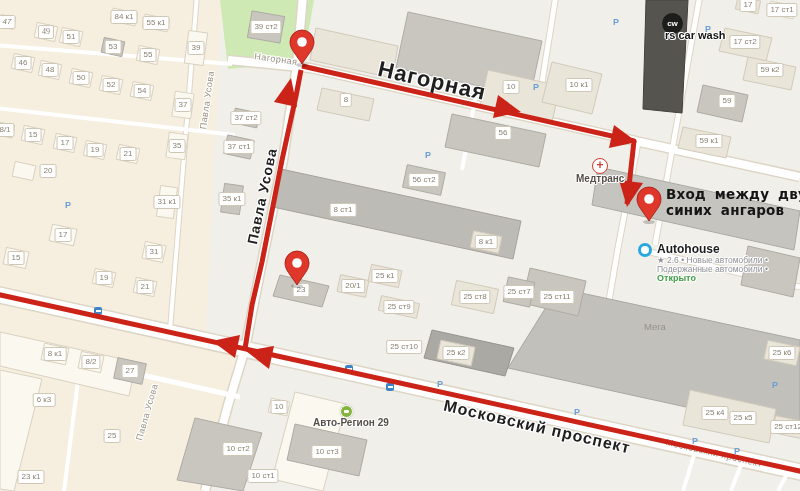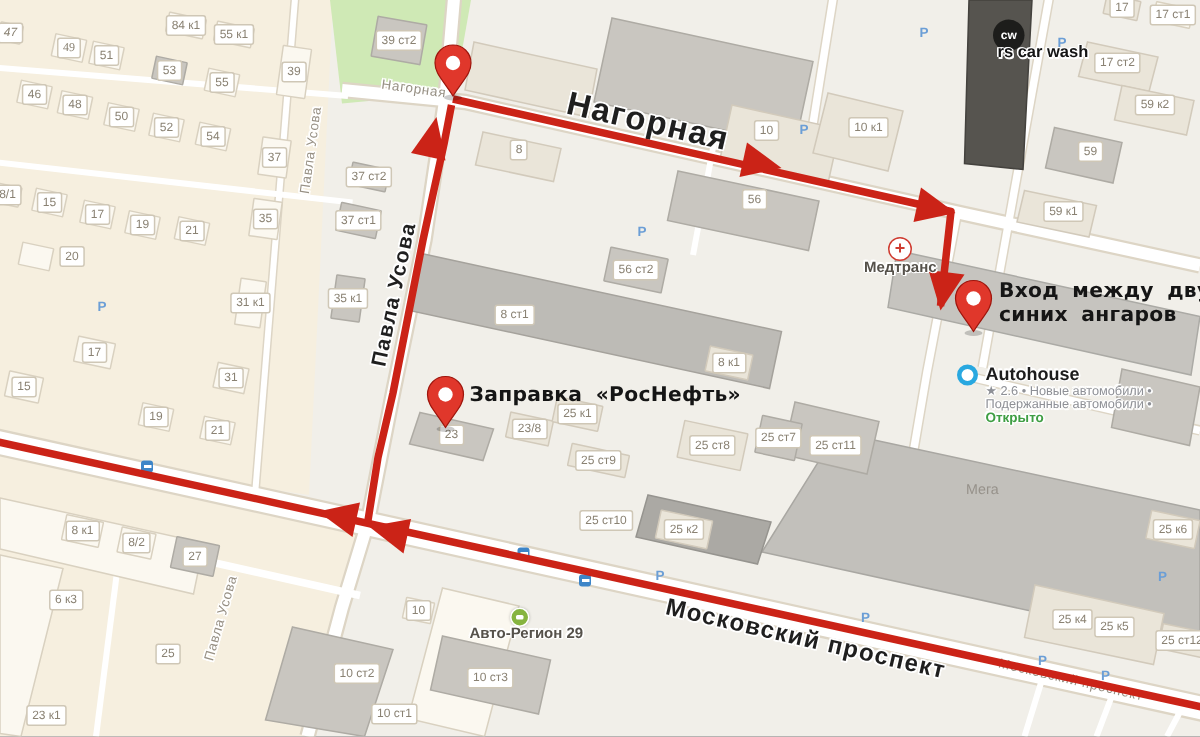--- a/index.html
+++ b/index.html
@@ -204,21 +204,21 @@
       <div class="badge" style="left: 154px; top: 252px;">31</div>
       <div class="badge" style="left: 104px; top: 278px;">19</div>
       <div class="badge" style="left: 145px; top: 287px;">21</div>
       <div class="badge" style="left: 346px; top: 100px;">8</div>
       <div class="badge" style="left: 511px; top: 87px;">10</div>
       <div class="badge" style="left: 503px; top: 133px;">56</div>
       <div class="badge" style="left: 424px; top: 180px;">56 ст2</div>
       <div class="badge" style="left: 343px; top: 210px;">8 ст1</div>
       <div class="badge" style="left: 486px; top: 242px;">8 к1</div>
       <div class="badge" style="left: 301px; top: 290px;">23</div>
-      <div class="badge" style="left: 353px; top: 286px;">23/8</div>
+      <div class="badge" style="left: 353px; top: 286px;">20/1</div>
       <div class="badge" style="left: 385px; top: 276px;">25 к1</div>
       <div class="badge" style="left: 475px; top: 297px;">25 ст8</div>
       <div class="badge" style="left: 399px; top: 307px;">25 ст9</div>
       <div class="badge" style="left: 519px; top: 292px;">25 ст7</div>
       <div class="badge" style="left: 557px; top: 297px;">25 ст11</div>
       <div class="badge" style="left: 404px; top: 347px;">25 ст10</div>
       <div class="badge" style="left: 456px; top: 353px;">25 к2</div>
       <div class="badge" style="left: 748px; top: 5px;">17</div>
       <div class="badge" style="left: 782px; top: 10px;">17 ст1</div>
       <div class="badge" style="left: 745px; top: 42px;">17 ст2</div>
@@ -318,17 +318,14 @@
     <div id="ar-label" class="poi-label">Авто-Регион 29</div>
 
     <div id="mega-label" class="poi-label">Мега</div>
   </div>
 
   <div id="notes" class="layer">
       <div class="annotation" style="left: 666px; top: 186px;">
         <div>Вход между двух</div>
         <div>синих ангаров</div>
       </div>
-      <div class="annotation" style="left: 313px; top: 255px;">
-        <div>Заправка «РосНефть»</div>
-      </div>
     </div>
 </div>
 
 </body></html>

